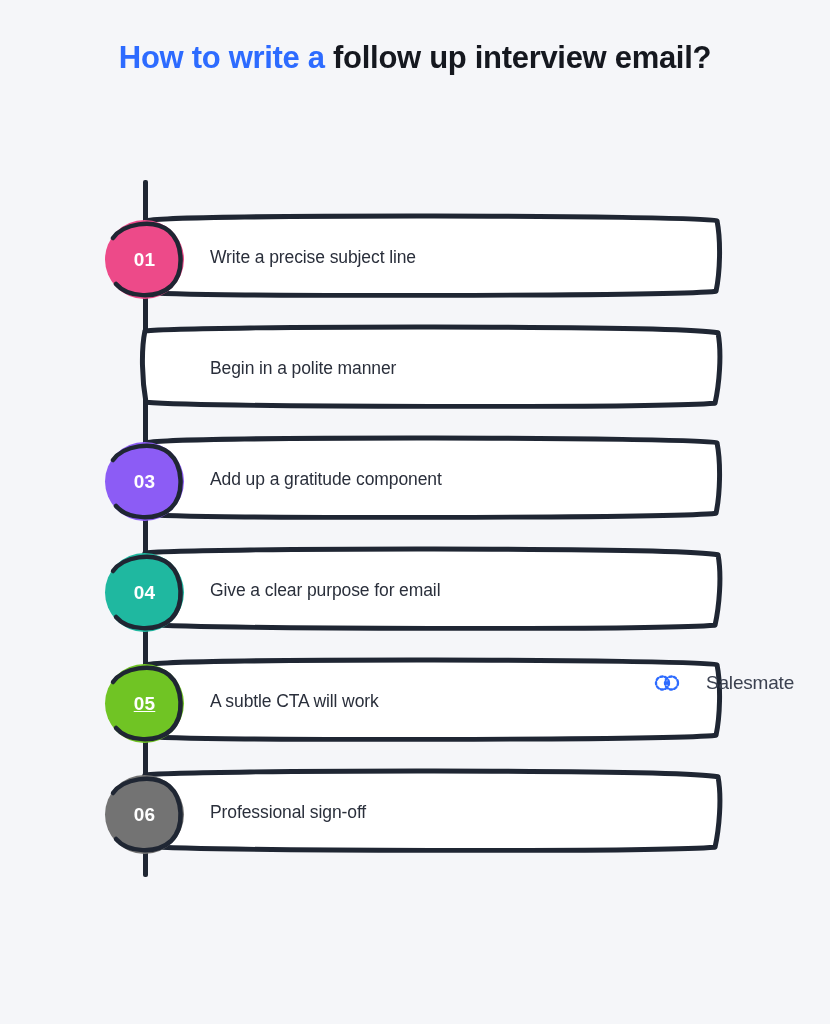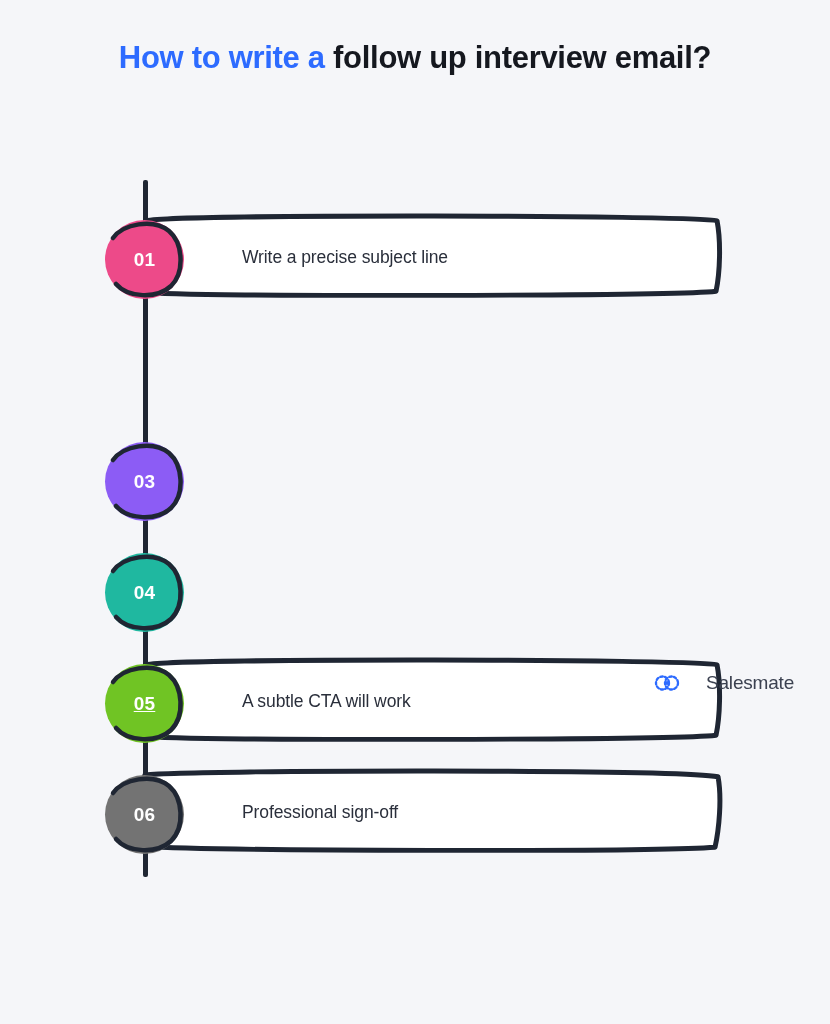--- a/index.html
+++ b/index.html
@@ -49,21 +49,20 @@
   .card-svg { position:absolute; inset:0; width:100%; height:100%; display:block; }
 
   .card-label {
     position:absolute;
     left:74px; top:50%;
     transform:translateY(-50%);
     font-size:17.5px;
     color:#2a2f3b;
     letter-spacing:-0.1px;
     white-space:nowrap;
-    margin-left:32px;
   }
 
   
   .badge {
     position:absolute;
     left:105px; top:13px;
     width:79px; height:79px;
     border-radius:50%;
     display:flex; align-items:center; justify-content:center;
     color:#ffffff;
@@ -112,30 +111,48 @@
           <div class="card-label">Write a precise subject line</div>
         </div>
         <div class="badge" style="background: rgb(237, 74, 137);">
           <svg class="sketch" viewBox="0 0 87 87">
             <path d="M 12 22 C 22 8, 52 2, 68 15 C 82 27, 84 56, 70 70 C 56 83, 27 82, 15 68" fill="none" stroke="#1f2633" stroke-width="4.5" stroke-linecap="round"></path>
           </svg>
           <span>01</span>
         </div>
       </div>
       <div class="step">
+        <div class="card-wrap">
+          <svg class="card-svg" viewBox="0 0 592 91" preserveAspectRatio="none">
+            <path d="M 9 8 C 60 3, 540 2, 584 10 C 588 32, 585 64, 581 82 C 520 87, 70 86, 10 81 C 6 58, 5 28, 9 8 Z" fill="#ffffff" stroke="#1f2633" stroke-width="5" stroke-linejoin="round"></path>
+          </svg>
+          <div class="card-label">Begin in a polite manner</div>
+        </div>
       </div>
       <div class="step">
+        <div class="card-wrap">
+          <svg class="card-svg" viewBox="0 0 592 91" preserveAspectRatio="none">
+            <path d="M 10 9 C 40 2, 560 3, 583 9 C 587 30, 586 62, 582 81 C 540 86, 60 87, 9 82 C 5 60, 4 30, 10 9 Z" fill="#ffffff" stroke="#1f2633" stroke-width="5" stroke-linejoin="round"></path>
+          </svg>
+          <div class="card-label">Add up a gratitude component</div>
+        </div>
         <div class="badge" style="background: rgb(140, 92, 245);">
           <svg class="sketch" viewBox="0 0 87 87">
             <path d="M 12 22 C 22 8, 52 2, 68 15 C 82 27, 84 56, 70 70 C 56 83, 27 82, 15 68" fill="none" stroke="#1f2633" stroke-width="4.5" stroke-linecap="round"></path>
           </svg>
           <span>03</span>
         </div>
       </div>
       <div class="step">
+        <div class="card-wrap">
+          <svg class="card-svg" viewBox="0 0 592 91" preserveAspectRatio="none">
+            <path d="M 9 8 C 60 3, 540 2, 584 10 C 588 32, 585 64, 581 82 C 520 87, 70 86, 10 81 C 6 58, 5 28, 9 8 Z" fill="#ffffff" stroke="#1f2633" stroke-width="5" stroke-linejoin="round"></path>
+          </svg>
+          <div class="card-label">Give a clear purpose for email</div>
+        </div>
         <div class="badge" style="background: rgb(31, 184, 160);">
           <svg class="sketch" viewBox="0 0 87 87">
             <path d="M 12 22 C 22 8, 52 2, 68 15 C 82 27, 84 56, 70 70 C 56 83, 27 82, 15 68" fill="none" stroke="#1f2633" stroke-width="4.5" stroke-linecap="round"></path>
           </svg>
           <span>04</span>
         </div>
       </div>
       <div class="step">
         <div class="card-wrap">
           <svg class="card-svg" viewBox="0 0 592 91" preserveAspectRatio="none">

